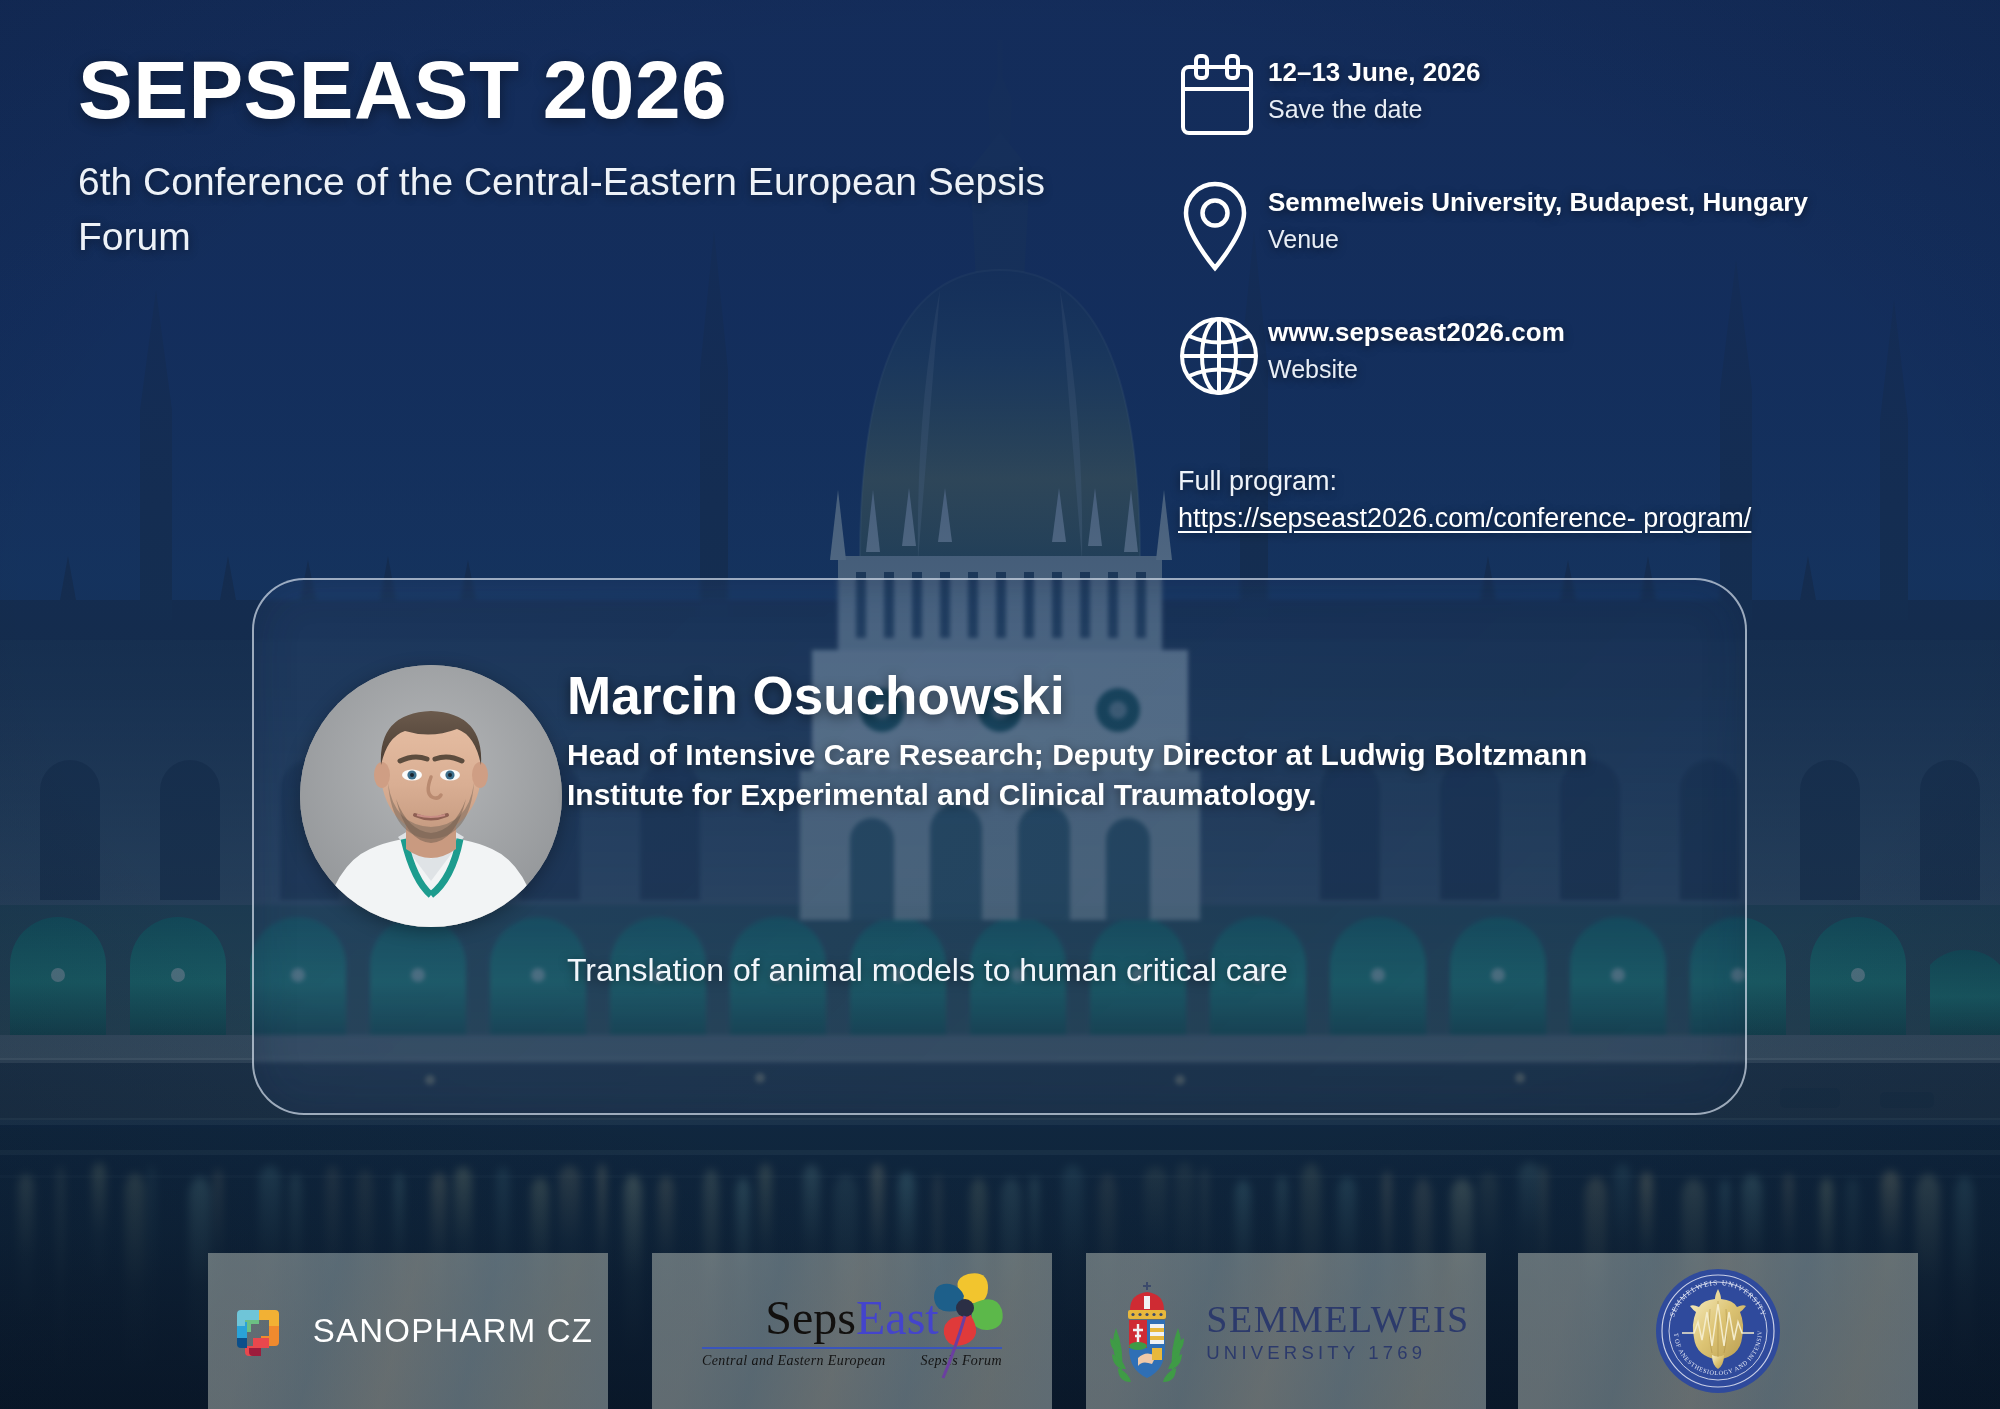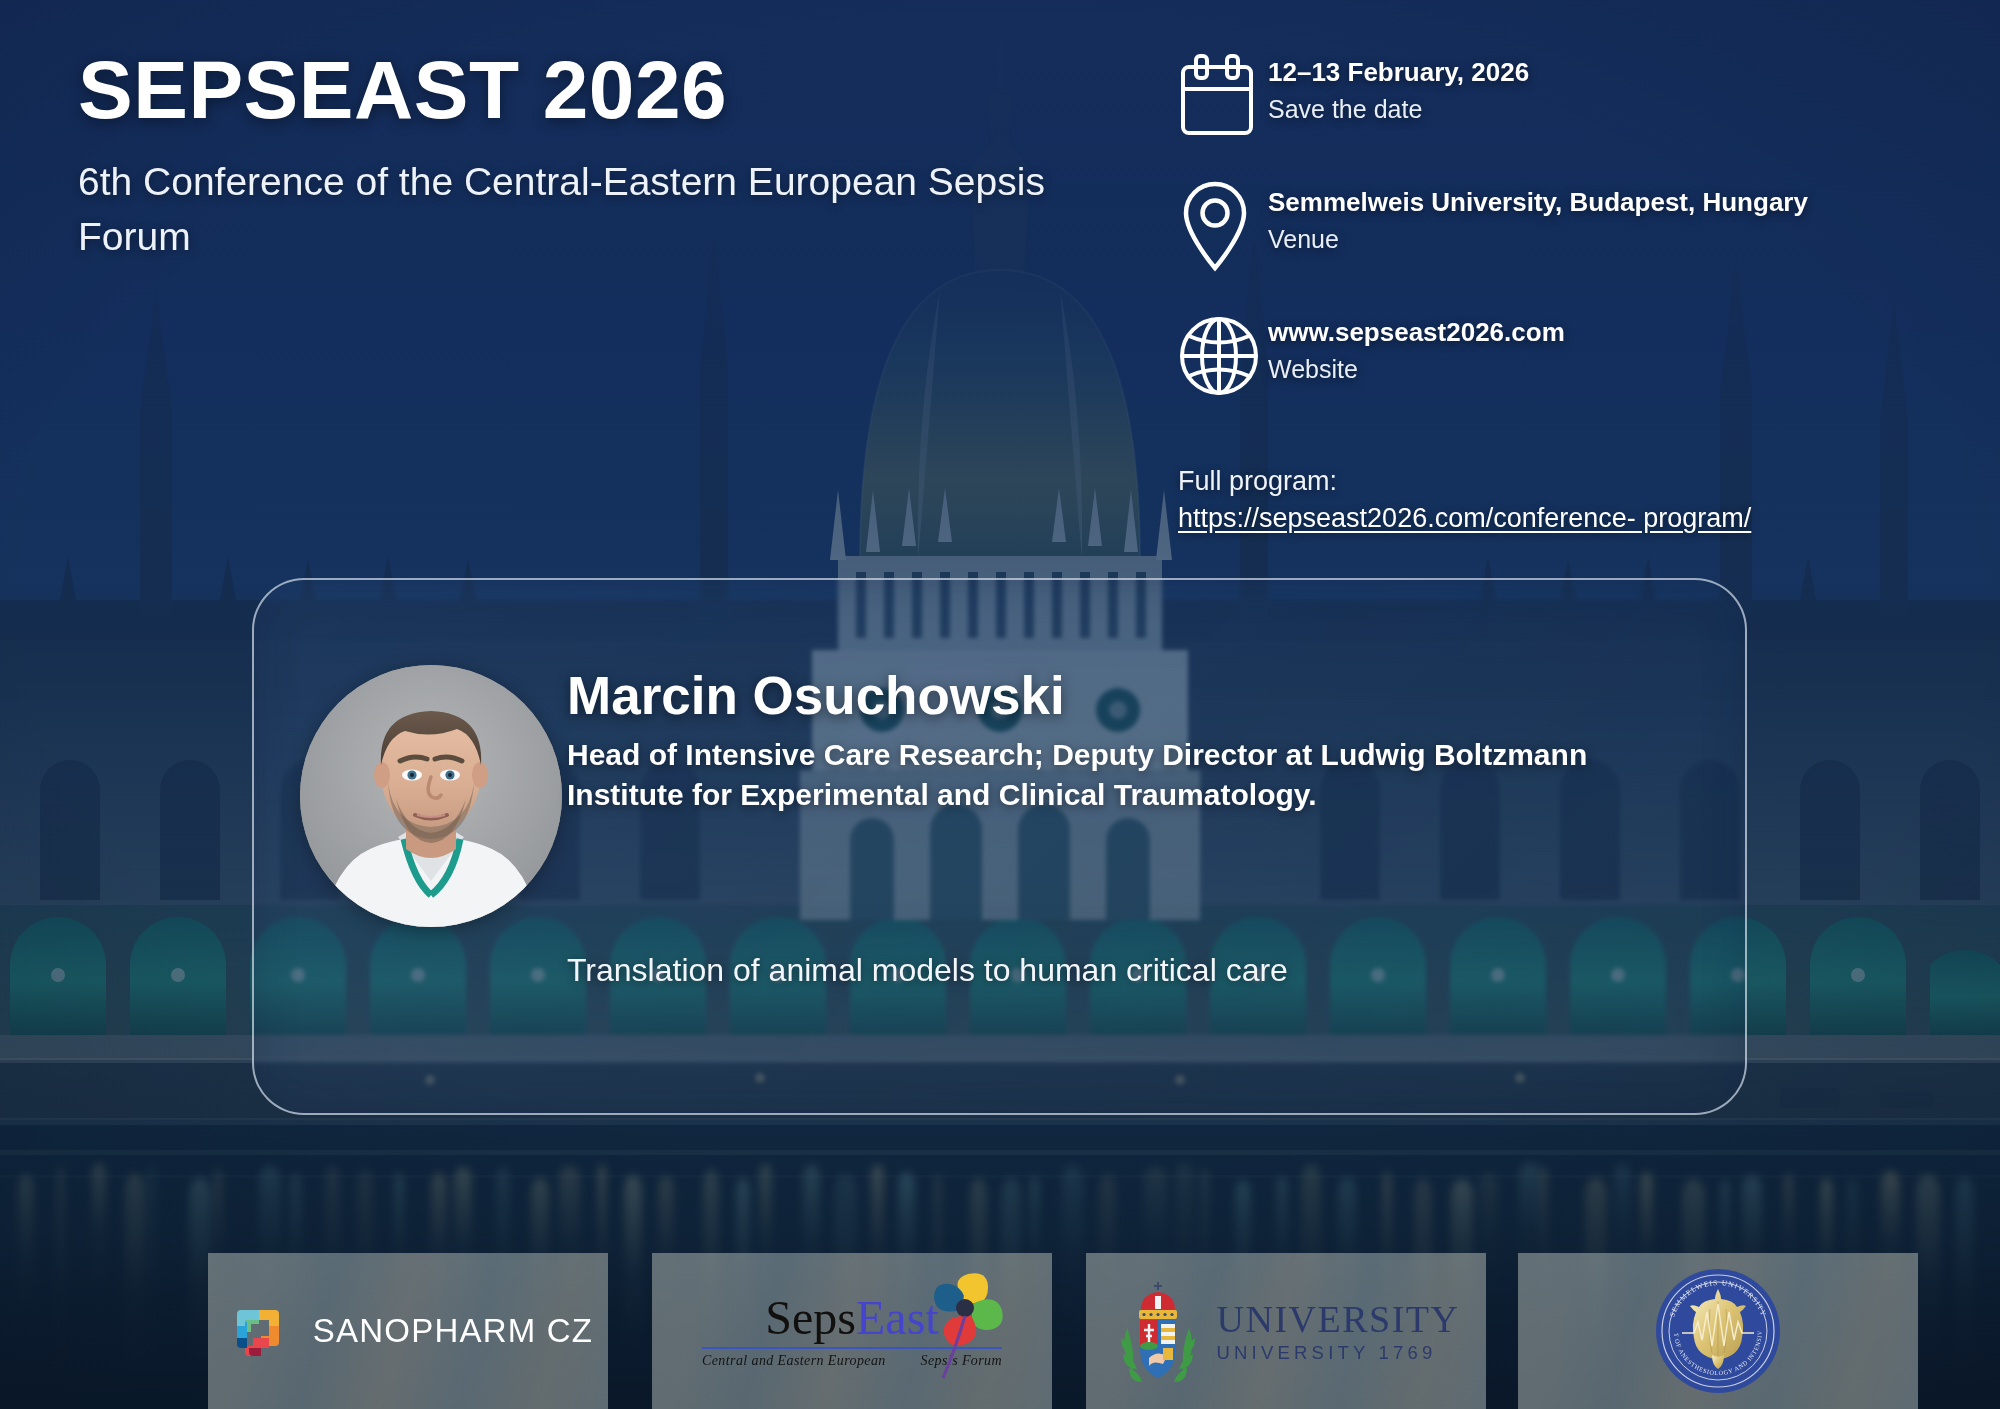--- a/index.html
+++ b/index.html
@@ -410,21 +410,21 @@
       <div class="info-row">
         <div class="info-ico">
           <svg width="78" height="86" viewBox="0 0 78 86" fill="none" stroke="#ffffff" stroke-width="4">
             <rect x="5" y="14" width="68" height="66" rx="6"></rect>
             <line x1="5" y1="36" x2="73" y2="36"></line>
             <rect x="18" y="3" width="11" height="22" rx="4"></rect>
             <rect x="49" y="3" width="11" height="22" rx="4"></rect>
           </svg>
         </div>
         <div class="info-txt">
-          <div class="info-main">12–13 February, 2026</div>
+          <div class="info-main">12–13 June, 2026</div>
           <div class="info-label">Save the date</div>
         </div>
       </div>
 
       <div class="info-row">
         <div class="info-ico">
           <svg width="74" height="92" viewBox="0 0 74 92" fill="none" stroke="#ffffff" stroke-width="4.5">
             <path d="M37 88 C37 88 66 54 66 33 A29 29 0 0 0 8 33 C8 54 37 88 37 88 Z"></path>
             <circle cx="37" cy="33" r="12.5"></circle>
           </svg>
@@ -600,21 +600,21 @@
               <rect x="48" y="52" width="14" height="4"></rect>
               <rect x="48" y="60" width="14" height="4"></rect>
             </g>
             <path d="M36 48 v20 M31 54 h10 M33 60 h6" stroke="#f0f2f4" stroke-width="2.4"></path>
             <ellipse cx="36" cy="70" rx="9" ry="4" fill="#3f9b46"></ellipse>
 
             <path d="M36 82 q8 -8 18 -2 l-4 8 q-10 -4 -14 2 z" fill="#f0c9a8"></path>
             <rect x="50" y="72" width="10" height="12" fill="#e8b83c"></rect>
           </svg>
           <div class="sem-txt">
-            <div class="sem-1">UNIVERSITY</div>
+            <div class="sem-1">SEMMELWEIS</div>
             <div class="sem-2">UNIVERSITY 1769</div>
           </div>
         </div>
       </div>
 
       <div class="spanel sp4">
         <svg width="128" height="128" viewBox="0 0 128 128">
           <defs>
             <path id="arcTop" d="M18 64 A46 46 0 0 1 110 64"></path>
             <path id="arcBot" d="M20 64 A44 44 0 0 0 108 64"></path>

